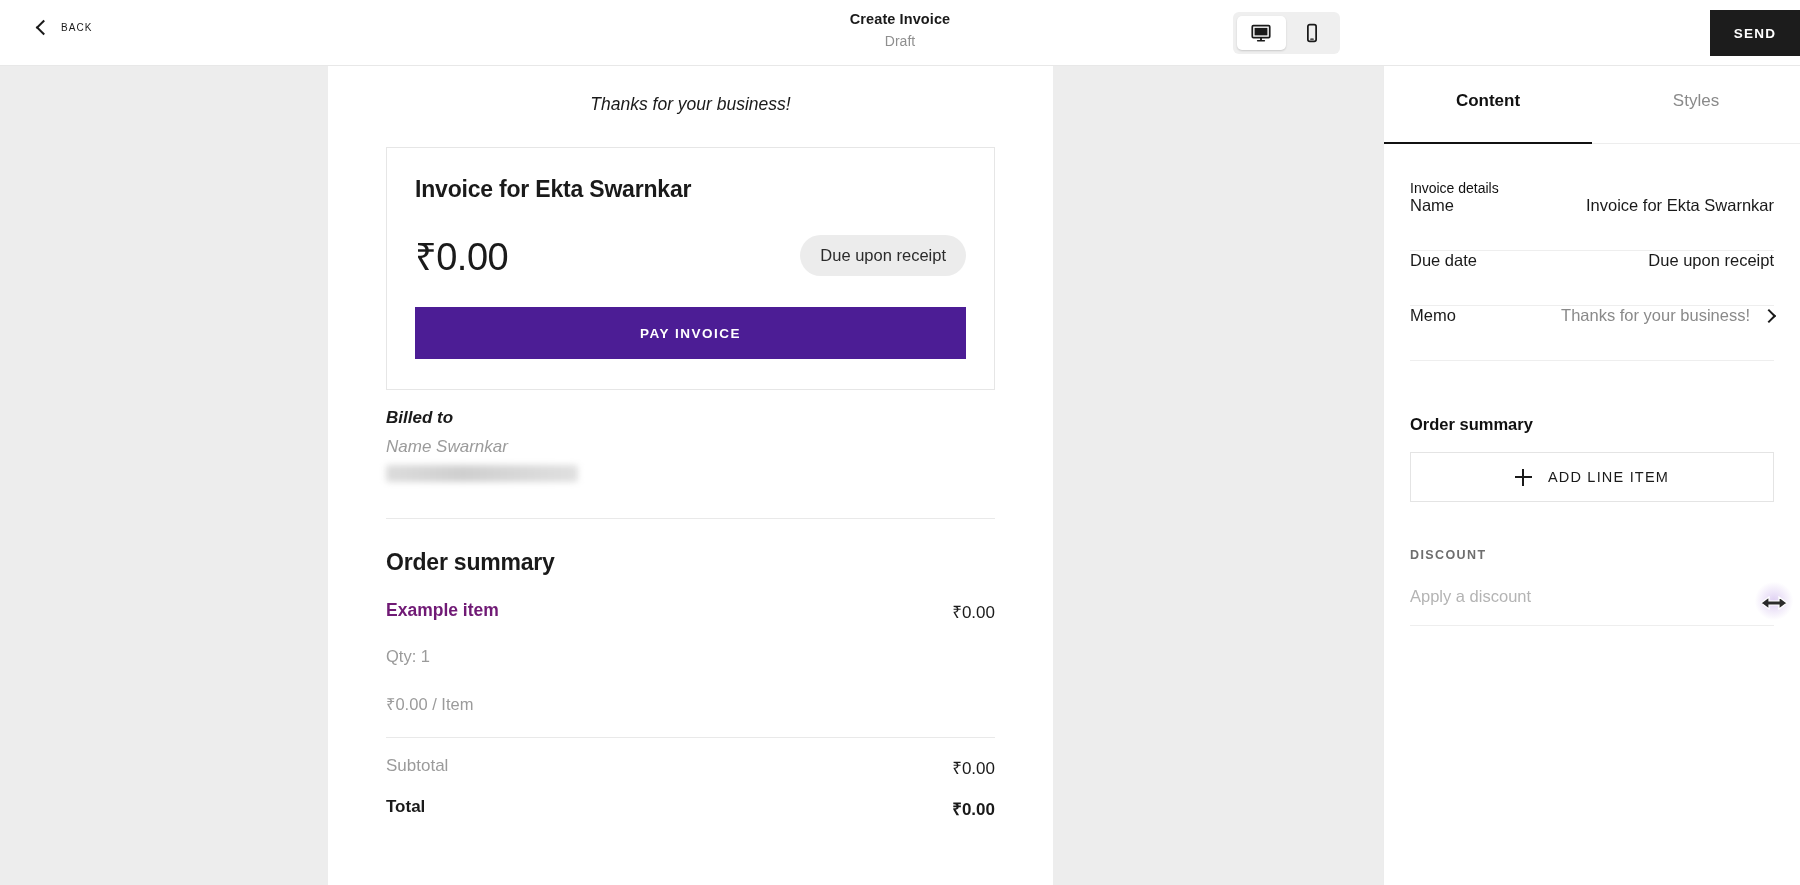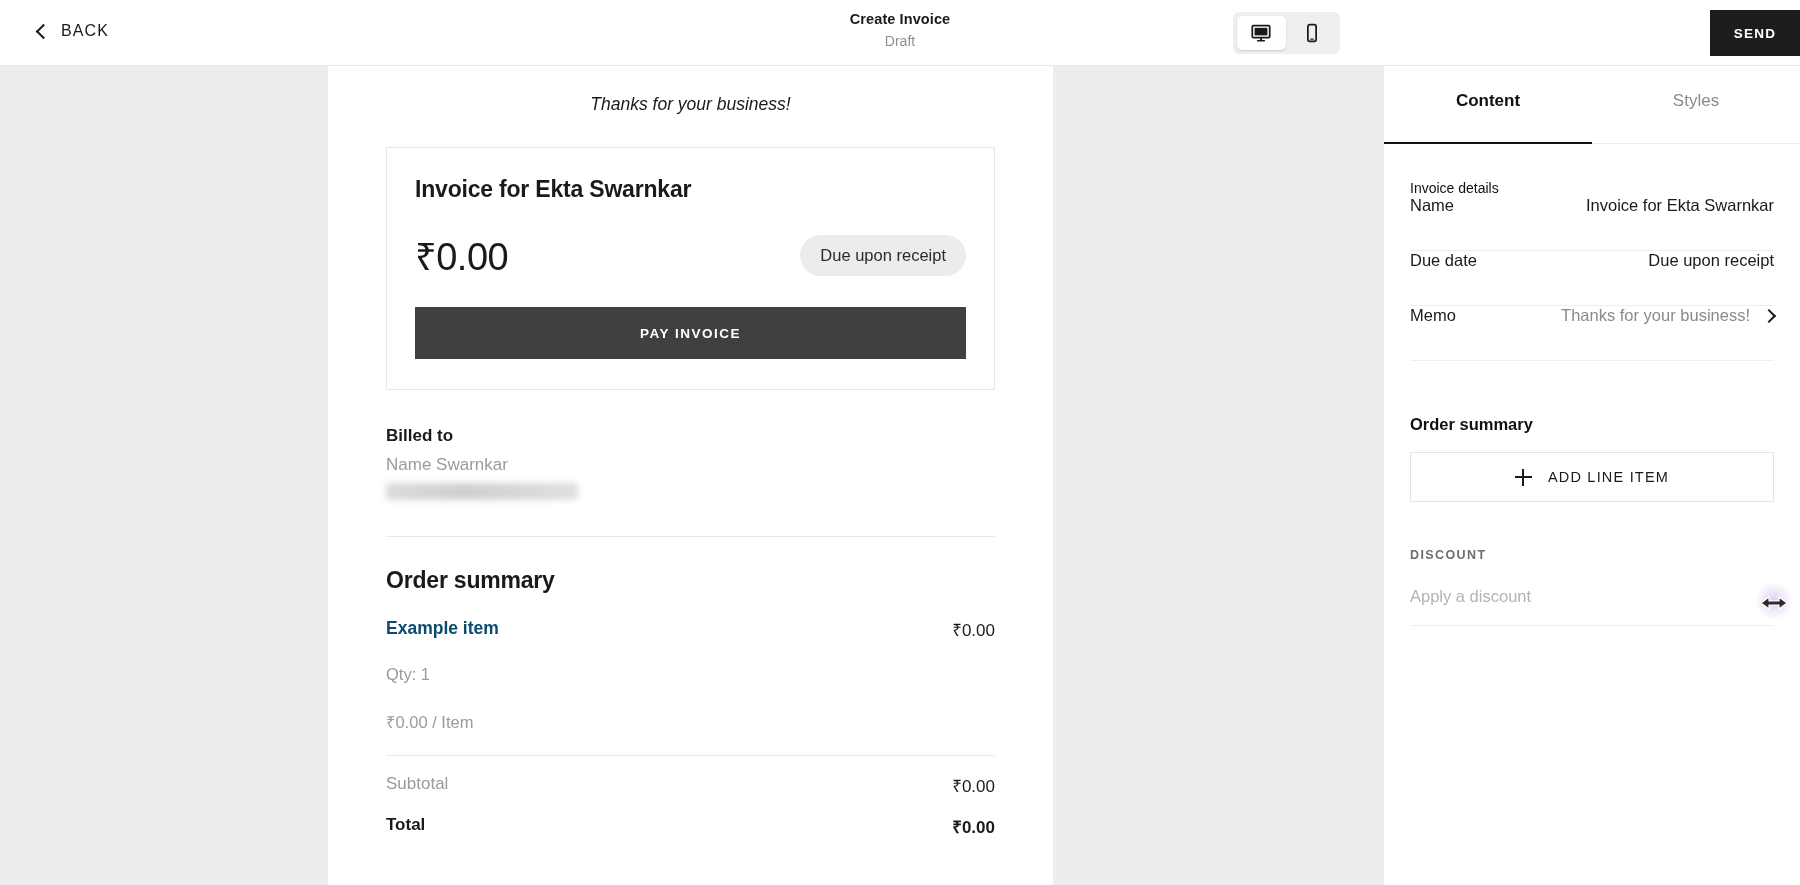--- a/index.html
+++ b/index.html
@@ -26,21 +26,21 @@
     cursor: pointer; background: none; border: none; padding: 4px 2px;
   }
   .chev-left {
     width: 11px; height: 11px;
     border-left: 2.2px solid #1a1a1a;
     border-bottom: 2.2px solid #1a1a1a;
     transform: rotate(45deg);
     display: block;
   }
   .back-label {
-    font-size: 16px; letter-spacing: 1.1px; color: #1a1a1a;
+    font-size: 10px; letter-spacing: 1.1px; color: #1a1a1a;
     font-weight: 500;
   }
 
   .title-block {
     position: absolute; left: 50%; top: 11px; transform: translateX(-50%);
     text-align: center; width: 400px;
   }
   .title-main { font-size: 14.5px; font-weight: 600; color: #1a1a1a; letter-spacing: .1px; }
   .title-sub { font-size: 14px; color: #8f8f8f; margin-top: 6px; }
 
@@ -104,43 +104,43 @@
   .amount { font-size: 38px; color: #1a1a1a; font-weight: 400; letter-spacing: -.5px;}
   .due-badge {
     background: #ececec; color: #2b2b2b;
     border-radius: 22px;
     padding: 11px 20px;
     font-size: 16.5px;
   }
   .pay-btn {
     margin-top: 26px;
     width: 100%; height: 52px;
-    background: #404040; color: #ffffff;
+    background: #4c1d95; color: #ffffff;
     border: none; cursor: pointer;
     font-size: 13.5px; letter-spacing: 1.5px; font-weight: 600;
     font-family: "Liberation Sans", sans-serif;
   }
 
-  .billed-block { margin-top: 36px; }
+  .billed-block { margin-top: 18px; font-style: italic; }
   .billed-title { font-size: 17px; font-weight: 700; color: #1a1a1a; }
   .billed-name { font-size: 17px; color: #9b9b9b; margin-top: 9px; }
   .billed-redacted {
     margin-top: 8px;
     width: 192px; height: 17px;
     background: linear-gradient(90deg,#dcdcdc,#cfcfcf 40%,#e0e0e0);
     filter: blur(3.2px);
     border-radius: 2px;
   }
 
   .hr { height: 1px; background: #e9e9e9; margin-top: 36px; }
 
   .order-title { font-size: 23px; font-weight: 700; color: #1a1a1a; margin-top: 30px; letter-spacing:-.2px;}
 
   .line-item { display: flex; justify-content: space-between; margin-top: 24px; }
-  .li-name { font-size: 17.5px; font-weight: 700; color: #0c4a6e; }
+  .li-name { font-size: 17.5px; font-weight: 700; color: #701a75; }
   .li-sub { font-size: 16.5px; color: #9b9b9b; margin-top: 26px; }
   .li-price { font-size: 17px; color: #1a1a1a; }
 
   .hr2 { height: 1px; background: #e9e9e9; margin-top: 22px; }
 
   .totals-row {
     display: flex; justify-content: space-between;
     margin-top: 18px; font-size: 17px;
   }
   .tot-label-muted { color: #9b9b9b; }

